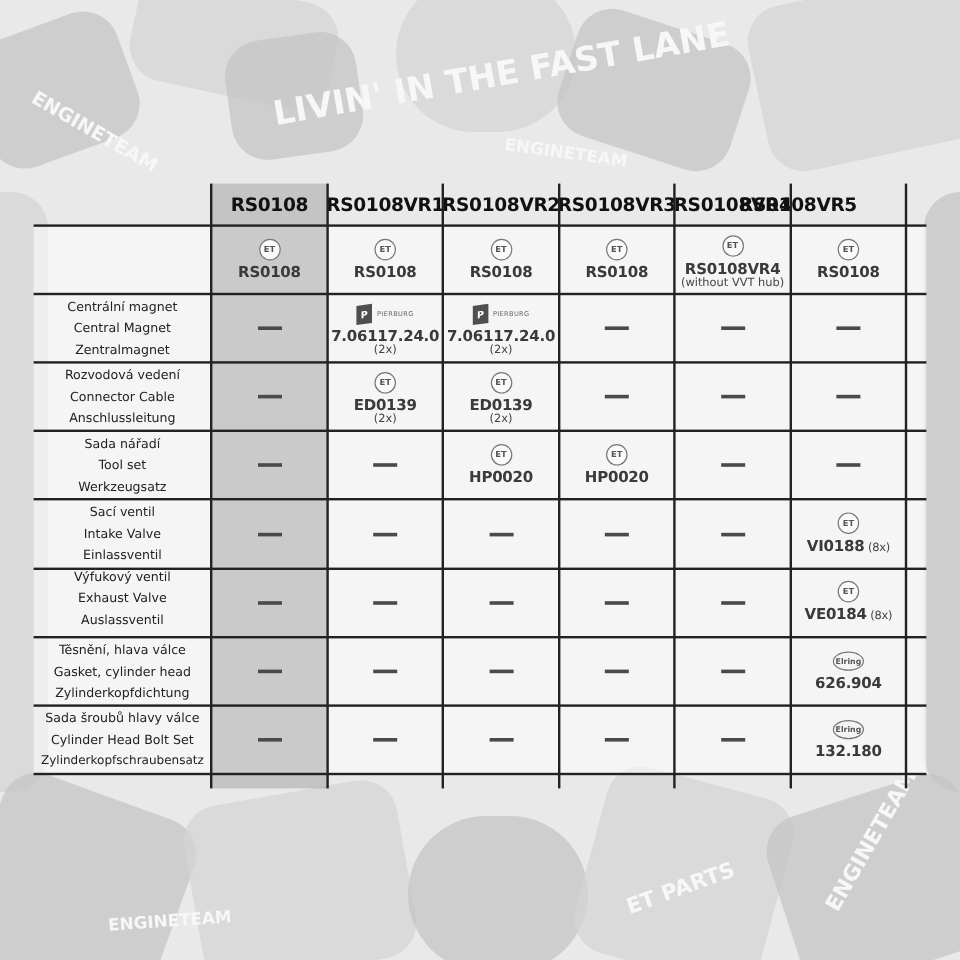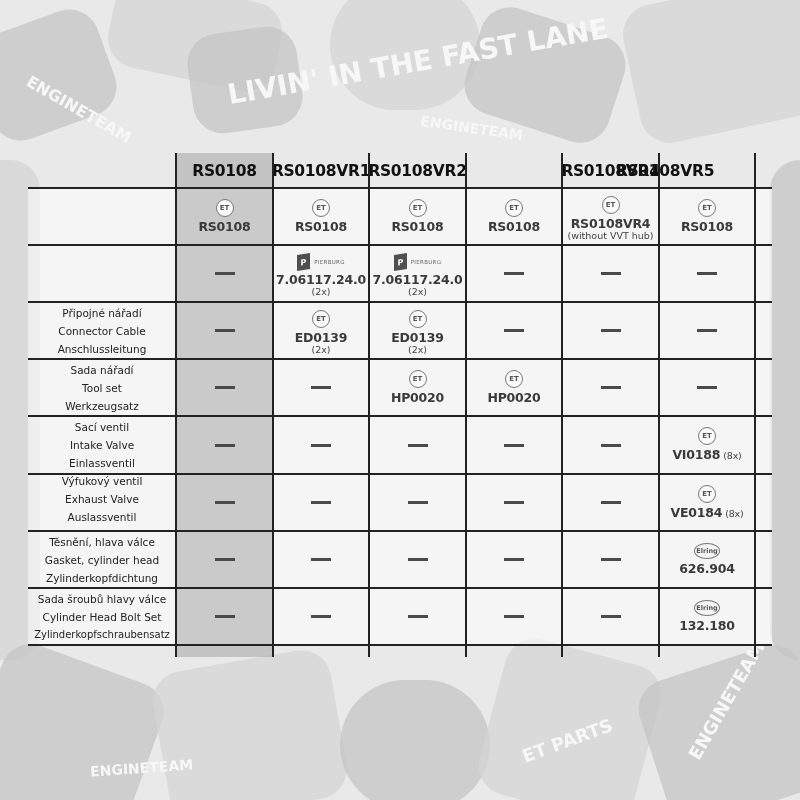--- a/index.html
+++ b/index.html
@@ -78,25 +78,31 @@
 </div>
 
 <div class="table">
 
   <div class="rowbg" style="top:35px;height:457px;"></div>
   <div class="shade"></div>
 
   <div class="hcell" style="left:148px;width:97px">RS0108</div>
   <div class="hcell" style="left:245px;width:96px">RS0108VR1</div>
   <div class="hcell" style="left:341px;width:97px">RS0108VR2</div>
+  <div class="hcell" style="left:438px;width:96px">RS0108VR3</div>
   <div class="hcell" style="left:534px;width:97px">RS0108VR4</div>
   <div class="hcell" style="left:597px;width:80px">RS0108VR5</div>
 
+  <div class="label" style="top:92px;height:57px">
+    <div>Centrální magnet</div>
+    <div>Central Magnet</div>
+    <div>Zentralmagnet</div>
+  </div>
   <div class="label" style="top:149px;height:57px">
-    <div>Připojné nářadí</div>
+    <div>Rozvodová vedení</div>
     <div>Connector Cable</div>
     <div>Anschlussleitung</div>
   </div>
   <div class="label" style="top:263px;height:58px">
     <div>Sací ventil</div>
     <div>Intake Valve</div>
     <div>Einlassventil</div>
   </div>
   <div class="label" style="top:206px;height:57px">
     <div>Sada nářadí</div>

